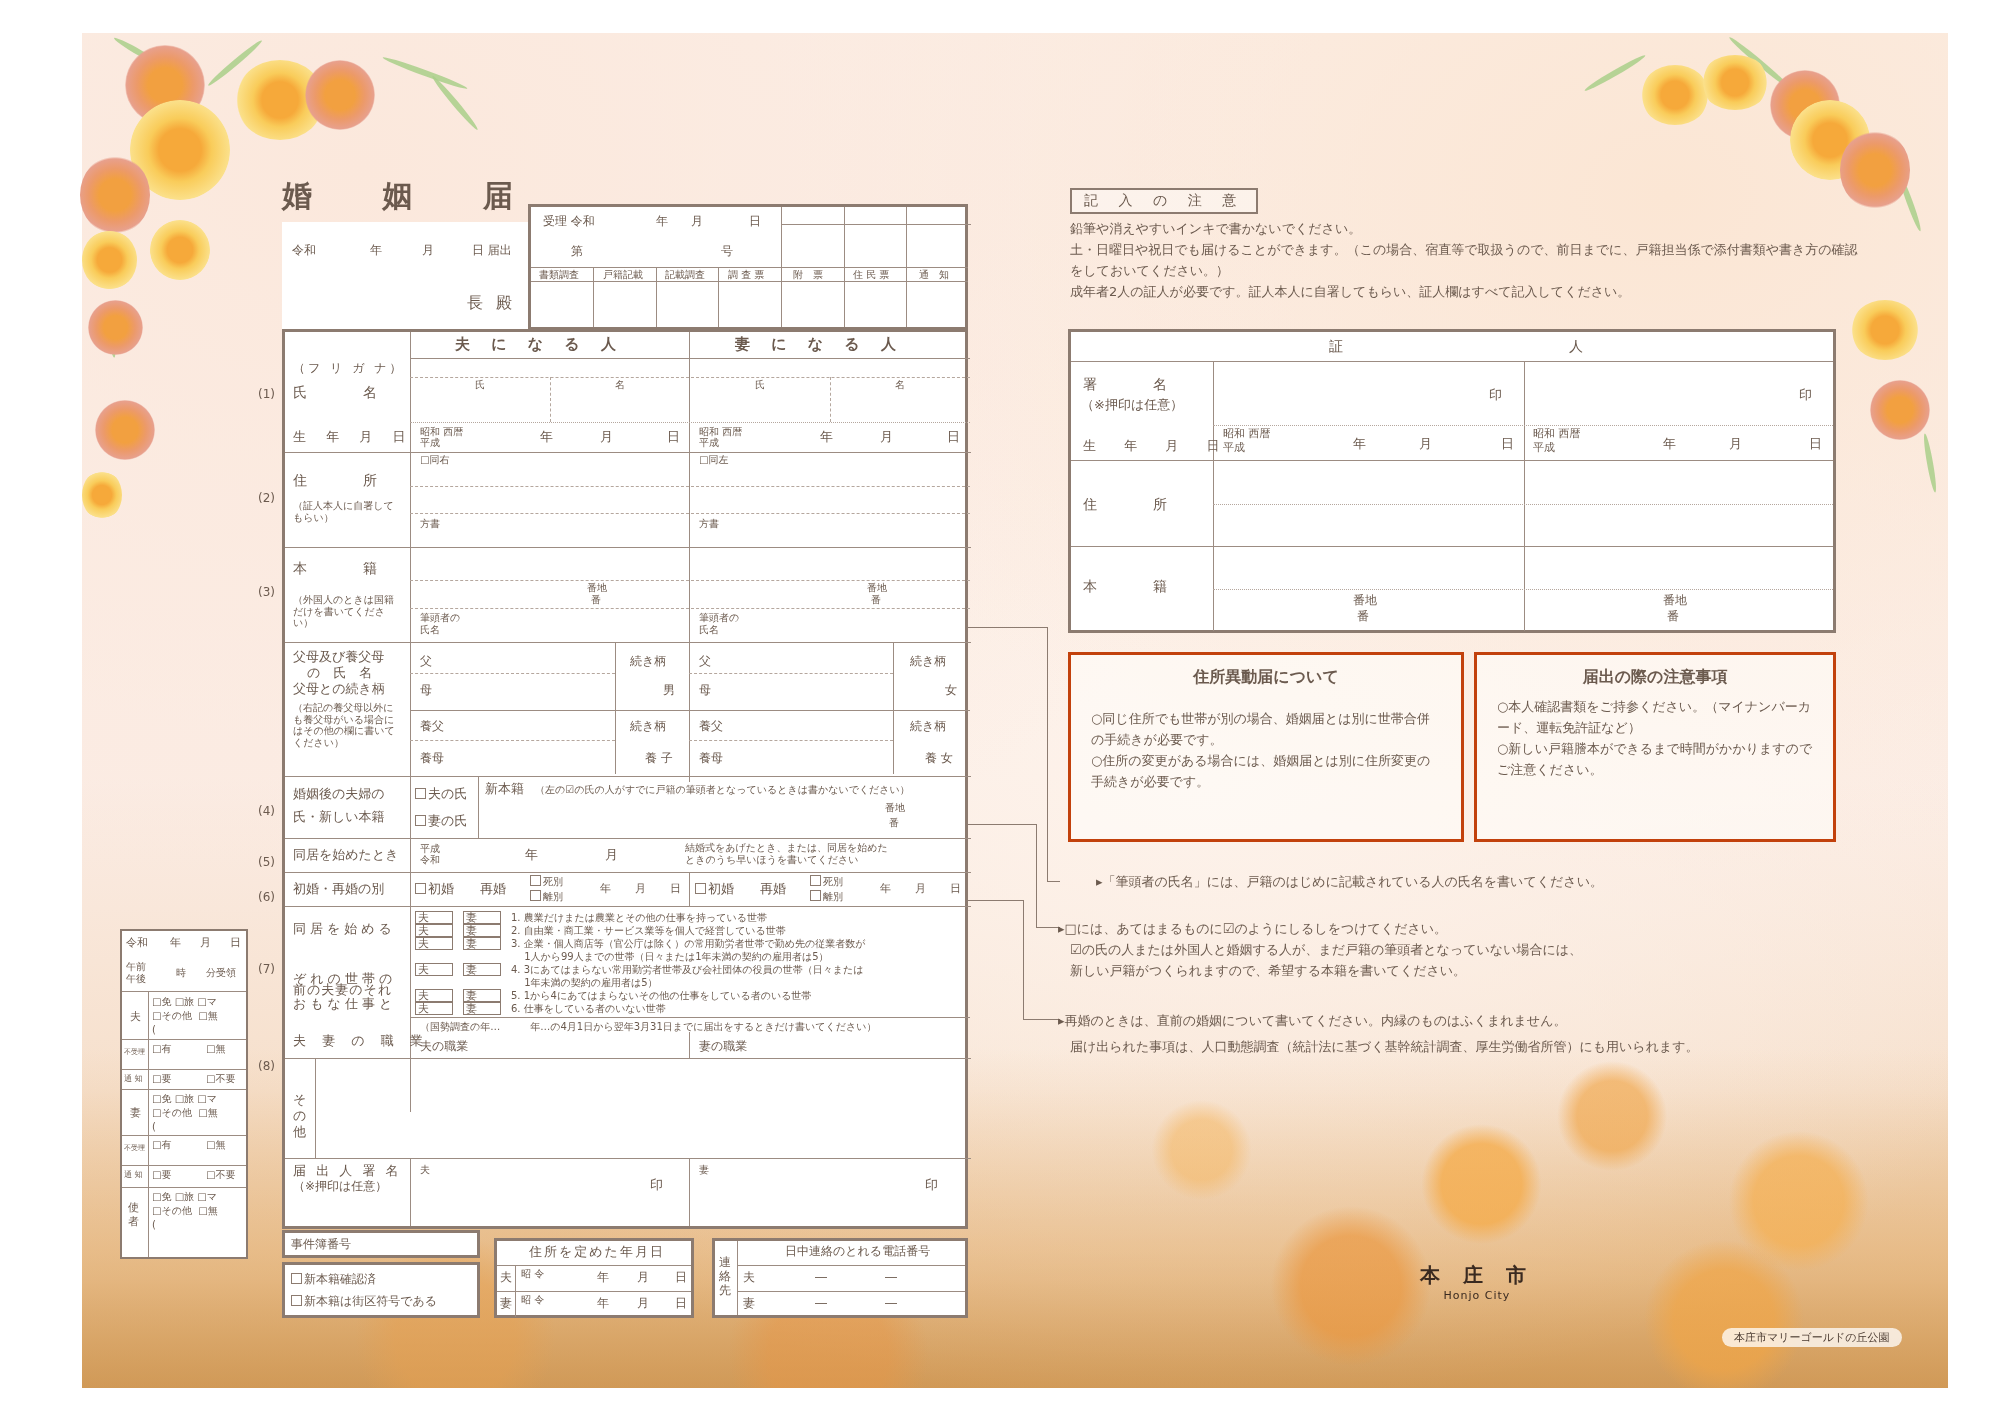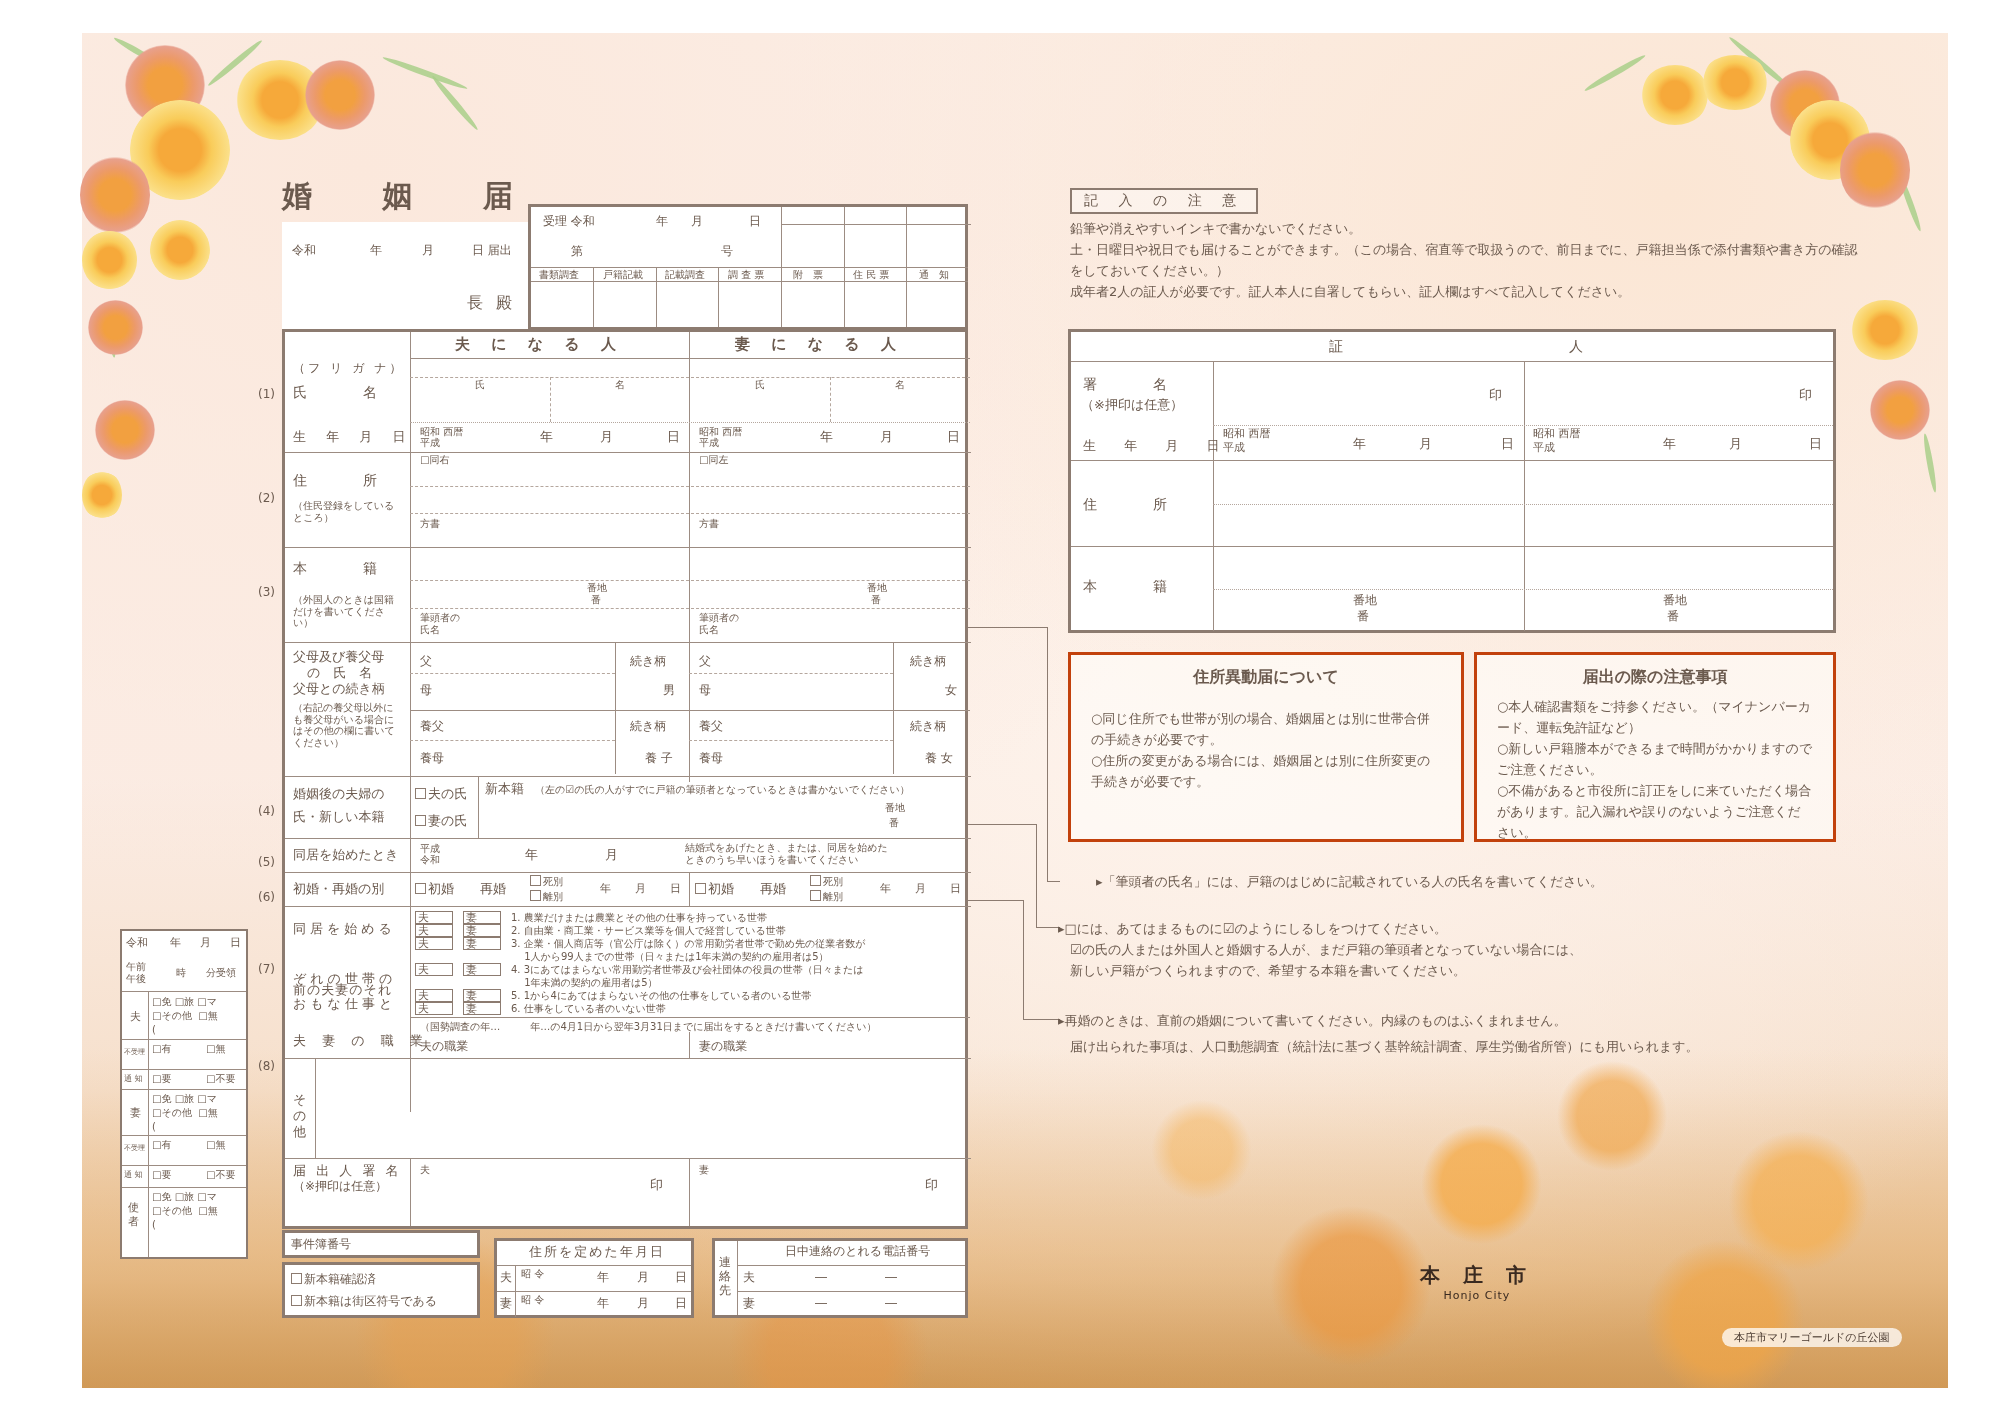--- a/index.html
+++ b/index.html
@@ -170,21 +170,21 @@
   <span class="t s10" style="left:414px;top:94px">昭和 西暦</span>
   <span class="t s10" style="left:414px;top:105px">平成</span>
   <span class="t s13" style="left:535px;top:98px">年</span>
   <span class="t s13" style="left:595px;top:98px">月</span>
   <span class="t s13" style="left:662px;top:98px">日</span>
   <div class="hl" style="left:0;top:120px;width:686px"></div>
 
   <span class="t s10" style="left:135px;top:122px">□同右</span>
   <span class="t s10" style="left:414px;top:122px">□同左</span>
   <span class="t s14" style="left:8px;top:140px">住　　　　所</span>
-  <span class="t s10" style="left:8px;top:168px;white-space:normal;width:110px">（住民登録をしているところ）</span>
+  <span class="t s10" style="left:8px;top:168px;white-space:normal;width:110px">（証人本人に自署してもらい）</span>
   <div class="hd" style="left:125px;top:154px;width:560px"></div>
   <div class="hd" style="left:125px;top:181px;width:560px"></div>
   <input style="position: absolute; left: 130px; top: 158px; width: 265px; height: 20px; border: none; background: transparent;">
   <input style="position: absolute; left: 410px; top: 158px; width: 270px; height: 20px; border: none; background: transparent;">
   <span class="t s10" style="left:135px;top:186px">方書</span>
   <span class="t s10" style="left:414px;top:186px">方書</span>
   <div class="hl" style="left:0;top:215px;width:686px"></div>
 
   <span class="t s14" style="left:8px;top:228px">本　　　　籍</span>
   <span class="t s10" style="left:8px;top:262px;white-space:normal;width:110px">（外国人のときは国籍だけを書いてください）</span>
@@ -454,21 +454,20 @@
 
 <div class="infobox" style="left:1068px;top:652px;width:396px;height:190px;">
   <h3>住所異動届について</h3>
   <p style="margin-top:20px">○同じ住所でも世帯が別の場合、婚姻届とは別に世帯合併の手続きが必要です。</p>
   <p>○住所の変更がある場合には、婚姻届とは別に住所変更の手続きが必要です。</p>
 </div>
 <div class="infobox" style="left:1474px;top:652px;width:362px;height:190px;">
   <h3>届出の際の注意事項</h3>
   <p>○本人確認書類をご持参ください。（マイナンバーカード、運転免許証など）</p>
   <p>○新しい戸籍謄本ができるまで時間がかかりますのでご注意ください。</p>
-  <p>○不備があると市役所に訂正をしに来ていただく場合があります。記入漏れや誤りのないようご注意ください。</p>
 </div>
 
 <div class="conn" style="left:968px;top:627px;width:80px;height:255px;border-top-width:1.5px;border-right-width:1.5px;"></div>
 <div class="conn" style="left:1048px;top:881px;width:12px;height:0;border-top-width:1.5px;"></div>
 <div class="conn" style="left:968px;top:824px;width:69px;height:104px;border-top-width:1.5px;border-right-width:1.5px;"></div>
 <div class="conn" style="left:1037px;top:927px;width:23px;height:0;border-top-width:1.5px;"></div>
 <div class="conn" style="left:968px;top:900px;width:56px;height:120px;border-top-width:1.5px;border-right-width:1.5px;"></div>
 <div class="conn" style="left:1024px;top:1019px;width:36px;height:0;border-top-width:1.5px;"></div>
 
 <div class="arrow-note" style="left:1096px;top:873px">▸<span>「筆頭者の氏名」には、戸籍のはじめに記載されている人の氏名を書いてください。</span></div>

